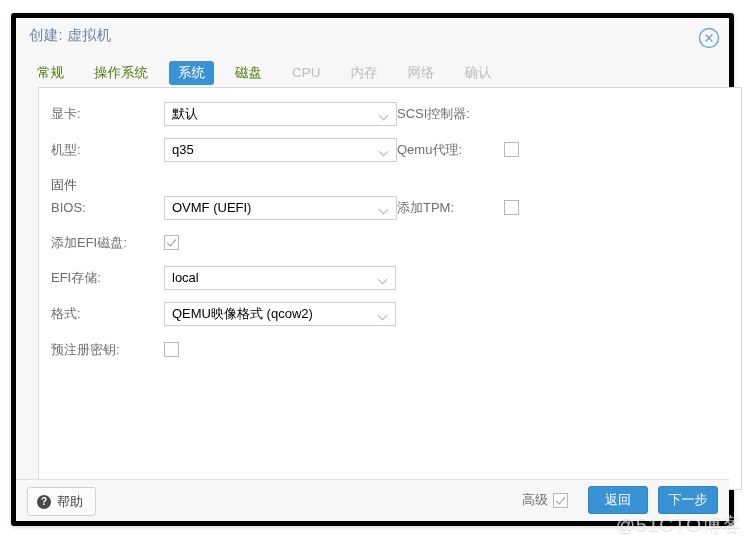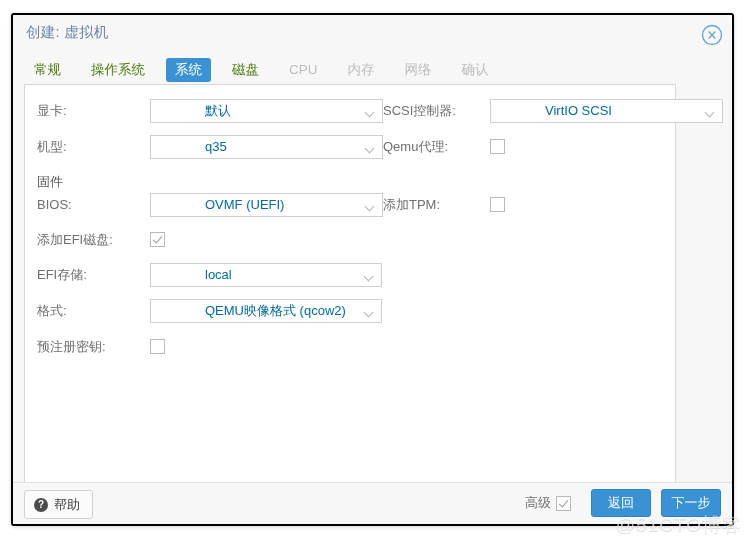--- a/index.html
+++ b/index.html
@@ -16,21 +16,21 @@
   }
 
   
   #dialog {
     position: absolute;
     left: 11px;
     top: 13px;
     width: 723px;
     height: 513px;
     background: #f7f7f7;
-    border: 2px solid #000000;
+    border: 5px solid #000000;
     border-radius: 3px;
     box-sizing: border-box;
     box-shadow: 0 1px 4px rgba(0,0,0,0.18);
   }
 
   
   #header {
     position: absolute;
     left: 0; top: 0;
     width: 100%;
@@ -81,23 +81,23 @@
     color: #ffffff;
   }
   .tab.disabled {
     color: #bdbdbd;
     cursor: default;
   }
 
   
   #body-panel {
     position: absolute;
-    left: 11px;
+    left: 22px;
     top: 69px;
-    width: 652px;
+    width: 704px;
     height: 403px;
     background: #ffffff;
     border: 1px solid #d7d7d7;
     box-sizing: border-box;
   }
 
   .col {
     position: absolute;
     top: 14px;
   }
@@ -134,23 +134,22 @@
     box-sizing: border-box;
     position: relative;
     cursor: pointer;
   }
   .combo .val {
     position: absolute;
     left: 7px;
     top: 0;
     line-height: 22px;
     font-size: 13px;
-    color: #0369a1;
-    white-space: nowrap;
-    margin-left: 47px;
+    color: #000000;
+    white-space: nowrap;
   }
   .combo .arrow {
     position: absolute;
     right: 7px;
     top: 9px;
     width: 9px;
     height: 5px;
   }
   .combo .arrow:before {
     content: "";
@@ -365,24 +364,20 @@
         <div class="flabel">预注册密钥:</div>
         <div class="fctl cbx"></div>
       </div>
 
     </div>
 
     <div class="col" id="col-right">
 
       <div class="frow" style="top:0px;">
         <div class="flabel">SCSI控制器:</div>
-        <div class="fctl combo w233">
-          <span class="val">VirtIO SCSI</span>
-          <span class="arrow"></span>
-        </div>
       </div>
 
       <div class="frow" style="top:36px;">
         <div class="flabel">Qemu代理:</div>
         <div class="fctl cbx"></div>
       </div>
 
       <div class="frow" style="top:94px;">
         <div class="flabel">添加TPM:</div>
         <div class="fctl cbx"></div>

